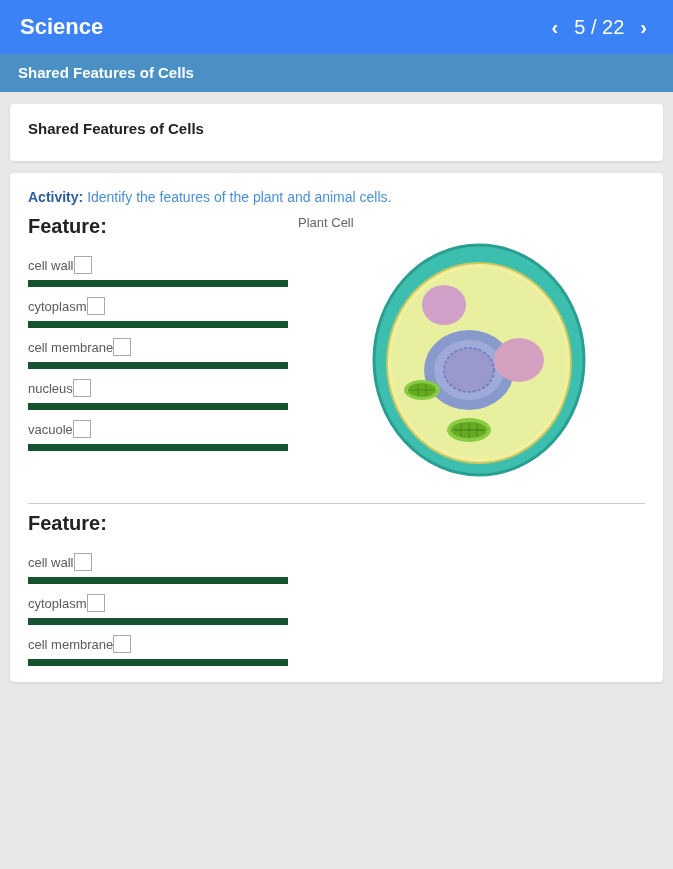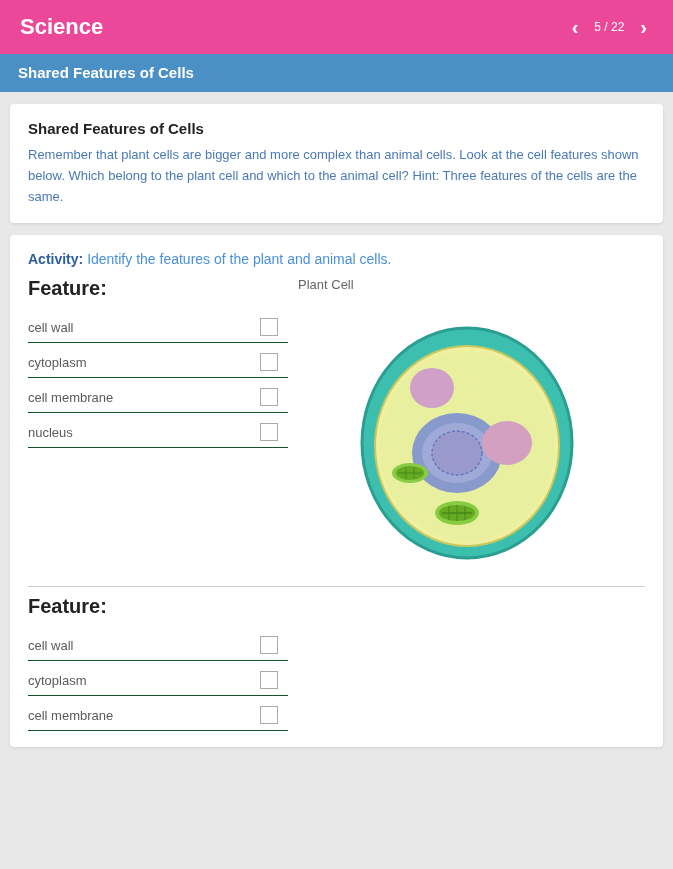--- a/index.html
+++ b/index.html
@@ -5,21 +5,21 @@
     * { box-sizing: border-box; margin: 0; padding: 0; }
     body {
       font-family: Arial, sans-serif;
       background: #e8e8e8;
       width: 673px;
       min-height: 869px;
     }
 
     
     .header {
-      background: #ec4899;
+      background: #3b82f6;
       padding: 14px 20px;
       display: flex;
       align-items: center;
       justify-content: space-between;
     }
     .header-title {
       color: white;
       font-size: 22px;
       font-weight: bold;
     }
@@ -34,21 +34,21 @@
       color: white;
       font-size: 20px;
       cursor: pointer;
       font-weight: bold;
       background: none;
       border: none;
       padding: 0 6px;
     }
     .nav-page {
       color: white;
-      font-size: 12px;
+      font-size: 20px;
     }
 
     
     .section-bar {
       background: #4a90c4;
       padding: 10px 18px;
       margin: 0;
     }
     .section-bar-title {
       color: white;
@@ -100,38 +100,38 @@
       display: flex;
       flex-direction: row;
       gap: 0;
     }
     .features-col {
       flex: 0 0 260px;
     }
     .cell-col {
       flex: 1;
       display: flex;
-      flex-direction: column;
+      flex-direction: row;
       align-items: center;
       padding-top: 0;
     }
 
     .feature-header {
       font-size: 20px;
       font-weight: bold;
       color: #222;
       margin-bottom: 8px;
     }
 
     .feature-row {
       display: flex;
       align-items: center;
-      justify-content: space-between;
+      justify-content: flex-start;
       padding: 10px 0 6px 0;
-      border-bottom: 1px solid #14532d;
+      border-bottom: 7px solid #14532d;
     }
     .feature-name {
       font-size: 13px;
       color: #5a5a5a;
     }
     .feature-checkbox {
       width: 18px;
       height: 18px;
       border: 1.5px solid #aaa;
       background: white;
@@ -174,21 +174,20 @@
     <button class="nav-arrow">›</button>
   </div>
 </div>
 
 <div class="section-bar">
   <span class="section-bar-title">Shared Features of Cells</span>
 </div>
 
 <div class="info-card">
   <div class="info-card-title">Shared Features of Cells</div>
-  <div class="info-card-text">Remember that plant cells are bigger and more complex than animal cells. Look at the cell features shown below. Which belong to the plant cell and which to the animal cell? Hint: Three features of the cells are the same.</div>
 </div>
 
 <div class="activity-card">
 
   <div class="activity-label">
     <strong>Activity:</strong>
     <span> Identify the features of the plant and animal cells.</span>
   </div>
 
   <div class="activity-body">
@@ -203,20 +202,24 @@
       <div class="feature-row">
         <span class="feature-name">cytoplasm</span>
         <div class="feature-checkbox"></div>
       </div>
       <div class="feature-row">
         <span class="feature-name">cell membrane</span>
         <div class="feature-checkbox"></div>
       </div>
       <div class="feature-row">
         <span class="feature-name">nucleus</span>
+        <div class="feature-checkbox"></div>
+      </div>
+      <div class="feature-row">
+        <span class="feature-name">vacuole</span>
         <div class="feature-checkbox"></div>
       </div>
     </div>
 
     <div class="cell-col">
       <span class="cell-label">Plant Cell</span>
 
       <svg width="250" height="280" viewBox="0 0 250 280">
 
         <ellipse cx="125" cy="145" rx="105" ry="115" fill="#3dbfb0"></ellipse>

